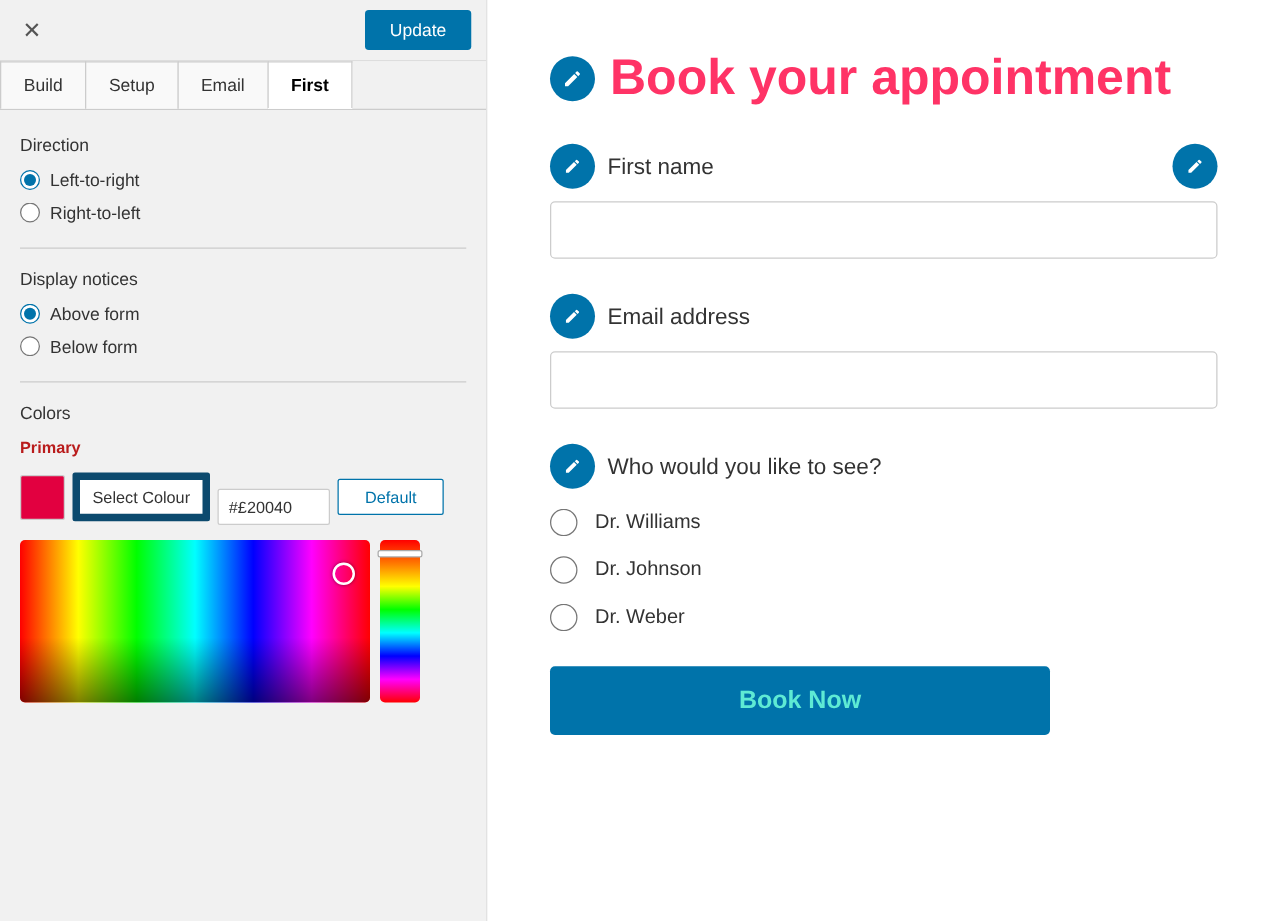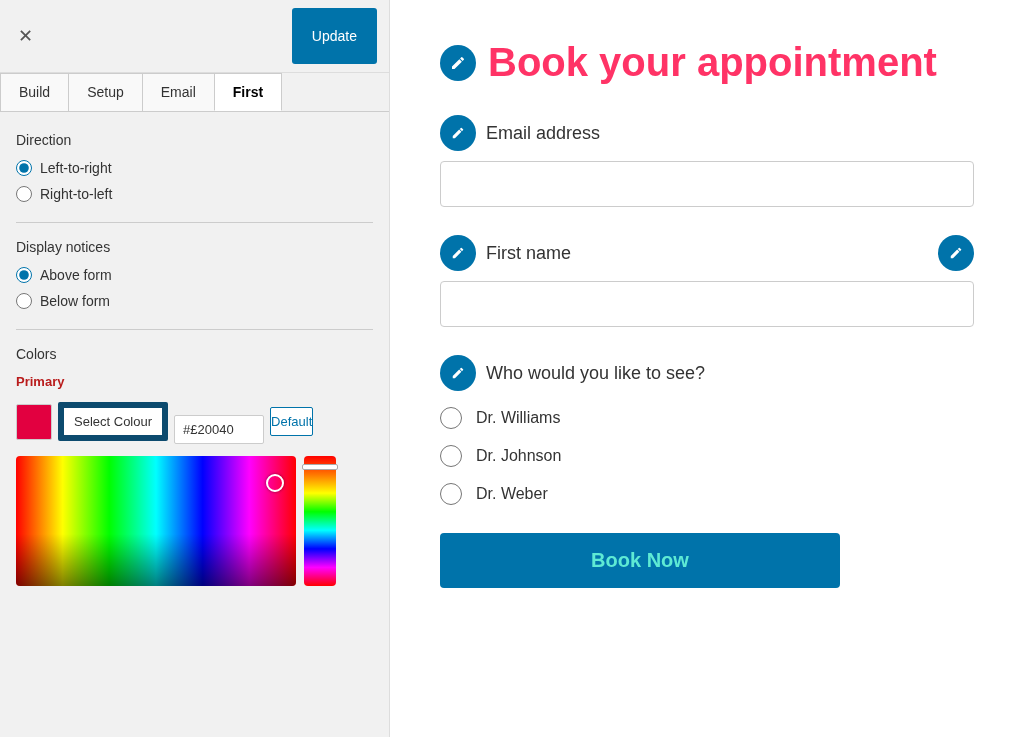--- a/index.html
+++ b/index.html
@@ -31,21 +31,21 @@
       font-size: 18px;
       cursor: pointer;
       color: #555;
       padding: 2px 6px;
     }
 
     .update-btn {
       background: #0073aa;
       color: white;
       border: none;
-      padding: 20px 20px;
+      padding: 8px 20px;
       font-size: 14px;
       border-radius: 3px;
       cursor: pointer;
       font-weight: 500;
     }
 
     .tabs {
       display: flex;
       border-bottom: 1px solid #ccc;
       background: #f1f1f1;
@@ -157,21 +157,21 @@
       width: 90px;
       border-radius: 2px;
       color: #333;
       margin-top: 16px;
     }
 
     .default-btn {
       background: #fff;
       border: 1px solid #0073aa;
       color: #0073aa;
-      padding: 6px 0;
+      padding: 6px 21px;
       font-size: 13px;
       cursor: pointer;
       border-radius: 2px;
       text-align: right;
     }
 
     
     .color-picker-container {
       display: flex;
       gap: 8px;
@@ -423,43 +423,43 @@
   </div>
 
   <div class="field-section">
     <div class="field-header">
       <div class="field-label-row">
         <div class="edit-icon-circle">
           <svg width="14" height="14" viewBox="0 0 24 24" fill="white">
             <path d="M3 17.25V21h3.75L17.81 9.94l-3.75-3.75L3 17.25zM20.71 7.04a1 1 0 0 0 0-1.41l-2.34-2.34a1 1 0 0 0-1.41 0l-1.83 1.83 3.75 3.75 1.83-1.83z"></path>
           </svg>
         </div>
-        <span class="field-label">Email address</span>
-      </div>
-    </div>
-    <input type="email" class="field-input" style="">
+        <span class="field-label">First name</span>
+      </div>
+      <div class="edit-icon-circle">
+        <svg width="14" height="14" viewBox="0 0 24 24" fill="white">
+          <path d="M3 17.25V21h3.75L17.81 9.94l-3.75-3.75L3 17.25zM20.71 7.04a1 1 0 0 0 0-1.41l-2.34-2.34a1 1 0 0 0-1.41 0l-1.83 1.83 3.75 3.75 1.83-1.83z"></path>
+        </svg>
+      </div>
+    </div>
+    <input type="text" class="field-input" style="">
   </div>
 
   <div class="field-section">
     <div class="field-header">
       <div class="field-label-row">
         <div class="edit-icon-circle">
           <svg width="14" height="14" viewBox="0 0 24 24" fill="white">
             <path d="M3 17.25V21h3.75L17.81 9.94l-3.75-3.75L3 17.25zM20.71 7.04a1 1 0 0 0 0-1.41l-2.34-2.34a1 1 0 0 0-1.41 0l-1.83 1.83 3.75 3.75 1.83-1.83z"></path>
           </svg>
         </div>
-        <span class="field-label">First name</span>
-      </div>
-      <div class="edit-icon-circle">
-        <svg width="14" height="14" viewBox="0 0 24 24" fill="white">
-          <path d="M3 17.25V21h3.75L17.81 9.94l-3.75-3.75L3 17.25zM20.71 7.04a1 1 0 0 0 0-1.41l-2.34-2.34a1 1 0 0 0-1.41 0l-1.83 1.83 3.75 3.75 1.83-1.83z"></path>
-        </svg>
-      </div>
-    </div>
-    <input type="text" class="field-input" style="">
+        <span class="field-label">Email address</span>
+      </div>
+    </div>
+    <input type="email" class="field-input" style="">
   </div>
 
   <div class="question-section">
     <div class="question-label">
       <div class="edit-icon-circle">
         <svg width="14" height="14" viewBox="0 0 24 24" fill="white">
           <path d="M3 17.25V21h3.75L17.81 9.94l-3.75-3.75L3 17.25zM20.71 7.04a1 1 0 0 0 0-1.41l-2.34-2.34a1 1 0 0 0-1.41 0l-1.83 1.83 3.75 3.75 1.83-1.83z"></path>
         </svg>
       </div>
       <span>Who would you like to see?</span>

